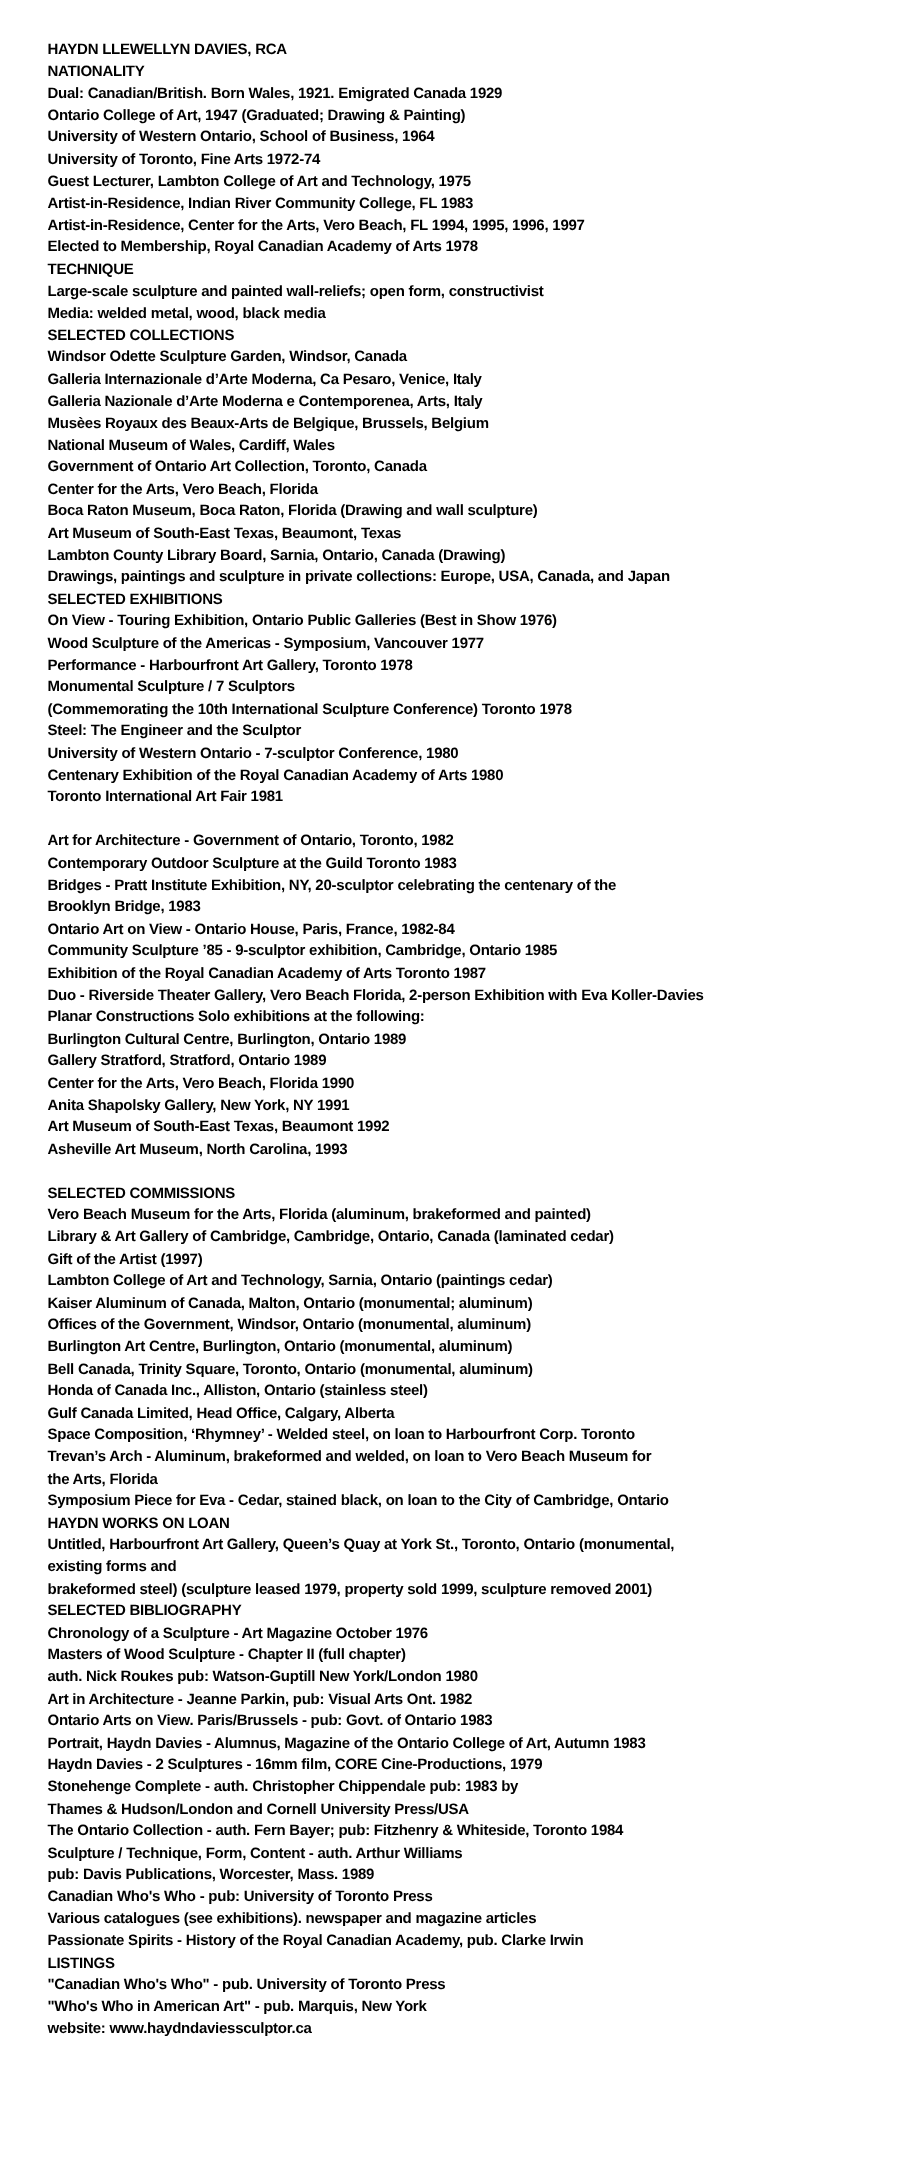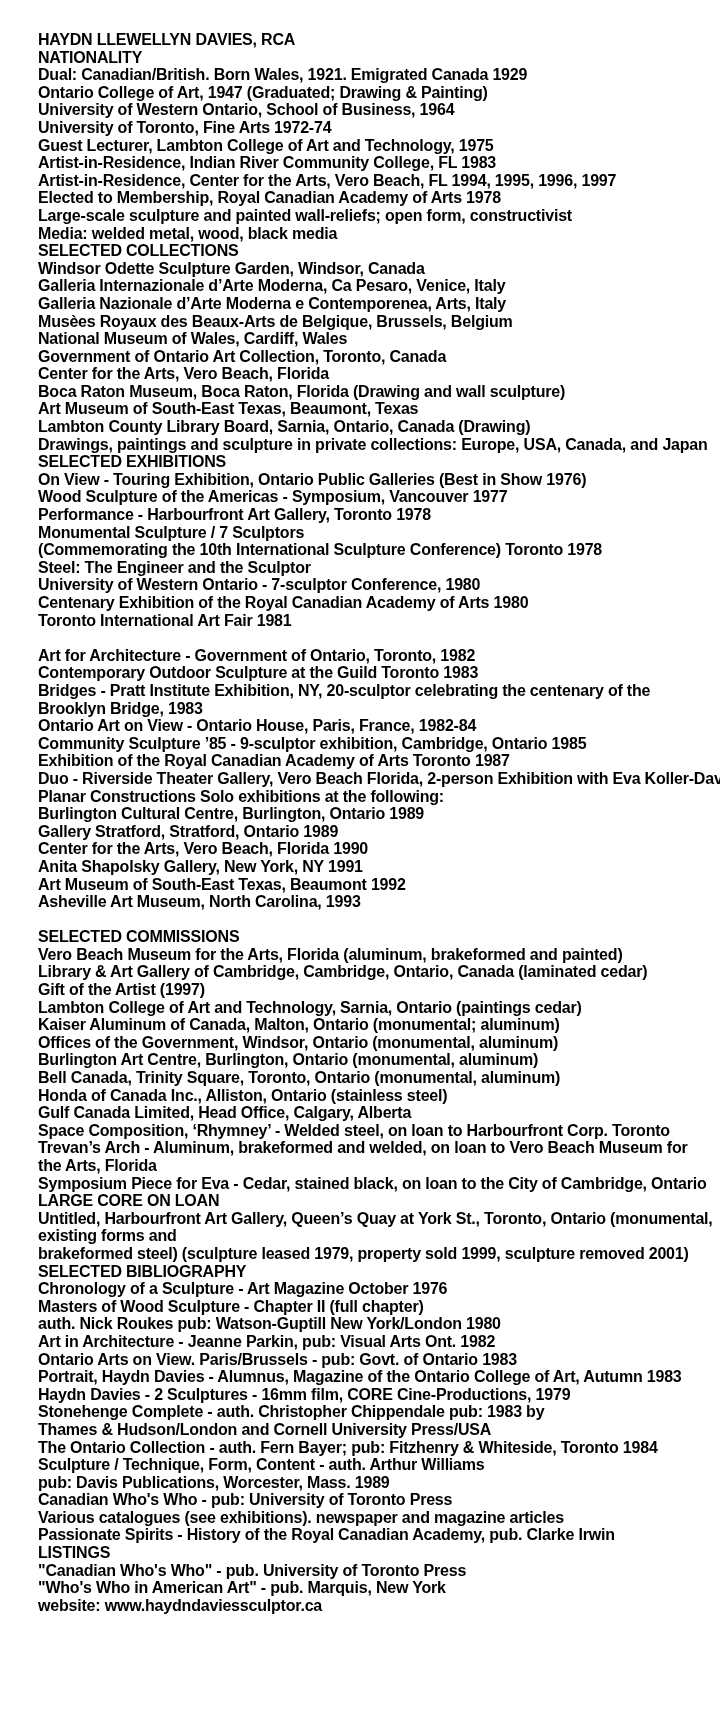--- a/index.html
+++ b/index.html
@@ -9,21 +9,21 @@
   }
   body {
     width: 720px;
     height: 1730px;
     overflow: hidden;
     font-family: "Liberation Sans", "DejaVu Sans", sans-serif;
     color: #000000;
   }
   .doc {
     padding: 31px 0 0 38px;
-    font-size: 16px;
+    font-size: 12px;
     font-weight: bold;
     letter-spacing: -0.2px;
   }
   .line {
     height: 17.6px;
     line-height: 17.6px;
     white-space: nowrap;
   }
   .heading {
     
@@ -43,20 +43,21 @@
         <div class="line">Dual: Canadian/British. Born Wales, 1921. Emigrated Canada 1929</div>
         <div class="line">Ontario College of Art, 1947 (Graduated; Drawing &amp; Painting)</div>
         <div class="line">University of Western Ontario, School of Business, 1964</div>
         <div class="line">University of Toronto, Fine Arts 1972-74</div>
         <div class="line">Guest Lecturer, Lambton College of Art and Technology, 1975</div>
         <div class="line">Artist-in-Residence, Indian River Community College, FL 1983</div>
         <div class="line">Artist-in-Residence, Center for the Arts, Vero Beach, FL 1994, 1995, 1996, 1997</div>
         <div class="line">Elected to Membership, Royal Canadian Academy of Arts 1978</div>
       </section>
       <section>
+        <div class="line heading">TECHNIQUE</div>
         <div class="line">Large-scale sculpture and painted wall-reliefs; open form, constructivist</div>
         <div class="line">Media: welded metal, wood, black media</div>
       </section>
       <section>
         <div class="line heading">SELECTED COLLECTIONS</div>
         <div class="line">Windsor Odette Sculpture Garden, Windsor, Canada</div>
         <div class="line">Galleria Internazionale d’Arte Moderna, Ca Pesaro, Venice, Italy</div>
         <div class="line">Galleria Nazionale d’Arte Moderna e Contemporenea, Arts, Italy</div>
         <div class="line">Musèes Royaux des Beaux-Arts de Belgique, Brussels, Belgium</div>
         <div class="line">National Museum of Wales, Cardiff, Wales</div>
@@ -107,21 +108,21 @@
         <div class="line">Burlington Art Centre, Burlington, Ontario (monumental, aluminum)</div>
         <div class="line">Bell Canada, Trinity Square, Toronto, Ontario (monumental, aluminum)</div>
         <div class="line">Honda of Canada Inc., Alliston, Ontario (stainless steel)</div>
         <div class="line">Gulf Canada Limited, Head Office, Calgary, Alberta</div>
         <div class="line">Space Composition, ‘Rhymney’ - Welded steel, on loan to Harbourfront Corp. Toronto</div>
         <div class="line">Trevan’s Arch - Aluminum, brakeformed and welded, on loan to Vero Beach Museum for</div>
         <div class="line">the Arts, Florida</div>
         <div class="line">Symposium Piece for Eva - Cedar, stained black, on loan to the City of Cambridge, Ontario</div>
       </section>
       <section>
-        <div class="line heading">LARGE CORE ON LOAN</div>
+        <div class="line heading">HAYDN WORKS ON LOAN</div>
         <div class="line">Untitled, Harbourfront Art Gallery, Queen’s Quay at York St., Toronto, Ontario (monumental,</div>
         <div class="line">existing forms and</div>
         <div class="line">brakeformed steel) (sculpture leased 1979, property sold 1999, sculpture removed 2001)</div>
       </section>
       <section>
         <div class="line heading">SELECTED BIBLIOGRAPHY</div>
         <div class="line">Chronology of a Sculpture - Art Magazine October 1976</div>
         <div class="line">Masters of Wood Sculpture - Chapter II (full chapter)</div>
         <div class="line">auth. Nick Roukes pub: Watson-Guptill New York/London 1980</div>
         <div class="line">Art in Architecture - Jeanne Parkin, pub: Visual Arts Ont. 1982</div>

